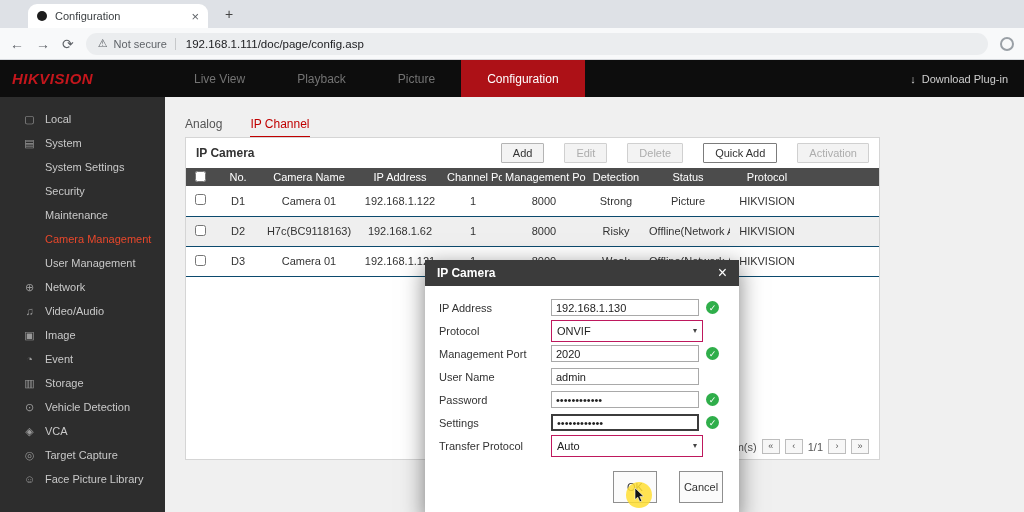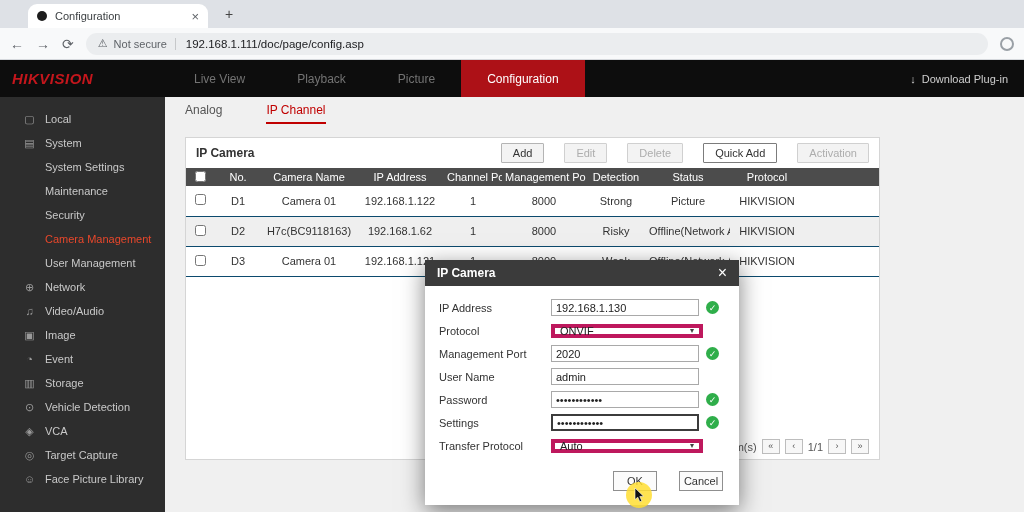--- a/index.html
+++ b/index.html
@@ -40,21 +40,21 @@
   
   .app { position:absolute; top:97px; left:0; right:0; bottom:0; display:flex; }
   .sidebar { width:165px; background:#2d2d2d; padding-top:10px; flex:none; }
   .s-item { height:24px; display:flex; align-items:center; gap:9px; padding-left:23px;
             color:#c9c9c9; font-size:11px; white-space:nowrap; }
   .s-item .ic { width:13px; font-size:11px; color:#9a9a9a; text-align:center; }
   .s-item.sub { padding-left:45px; }
   .s-item.sel { color:#e8472b; }
 
   .main { flex:1; position:relative; background:#f0f0f0; }
-  .ctabs { position:absolute; top:6px; left:20px; display:flex; gap:44px; }
+  .ctabs { position:absolute; top:20px; left:20px; display:flex; gap:28px; }
   .ctab { font-size:12px; color:#555; padding-bottom:5px; }
   .ctab.active { color:#c00000; border-bottom:2px solid #c00000; }
 
   .panel { position:absolute; top:40px; left:20px; width:695px; bottom:52px; background:#fff;
            border:1px solid #d5d5d5; }
   .panel-head { height:30px; display:flex; align-items:center; padding:0 10px; gap:8px; }
   .panel-title { font-size:12px; font-weight:bold; color:#333; }
   .btns { margin-left:auto; display:flex; gap:20px; }
   .btn { height:20px; padding:0 11px; font-size:11px; background:#f3f3f3; border:1px solid #b4b4b4;
          color:#333; border-radius:1px; }
@@ -79,27 +79,27 @@
            box-shadow:0 6px 22px rgba(0,0,0,.5); }
   .m-head { height:26px; background:#3b3b3b; display:flex; align-items:center; padding:0 12px; }
   .m-title { color:#fff; font-size:12px; font-weight:bold; }
   .m-close { margin-left:auto; color:#fff; font-size:16px; line-height:1; }
   .m-body { padding:10px 14px 2px; }
   .frow { display:flex; align-items:center; height:23px; }
   .flabel { width:112px; font-size:11px; color:#333; flex:none; }
   .finput { width:148px; height:17px; border:1px solid #a9a9a9; font-size:11px; padding:0 4px;
             color:#222; font-family:"Liberation Sans", sans-serif; }
   .finput.focus { border:2px solid #3c3c3c; }
-  .fselect { width:152px; height:14px; border:4px solid #be185d; font-size:11px; color:#222;
+  .fselect { width:152px; height:22px; border:1px solid #be185d; font-size:11px; color:#222;
              display:flex; align-items:center; padding:0 5px; background:#fff; }
   .arrow { margin-left:auto; font-size:8px; color:#444; }
   .ok-ic { width:13px; height:13px; border-radius:50%; background:#2fae4a; color:#fff; font-size:9px;
            display:flex; align-items:center; justify-content:center; margin-left:7px; flex:none; }
   .m-foot { display:flex; justify-content:flex-end; gap:22px; padding:12px 16px 14px; }
-  .mbtn { min-width:44px; height:20px; font-size:11px; background:#fbfbfb; border:1px solid #8f8f8f;
+  .mbtn { min-width:44px; height:32px; font-size:11px; background:#fbfbfb; border:1px solid #8f8f8f;
           color:#333; }
 
   
   .cursor { position:absolute; top:482px; left:626px; width:26px; height:26px; border-radius:50%;
             background:rgba(255,222,51,.85); z-index:20; display:flex; align-items:center;
             justify-content:center; }
 </style>
 </head>
 <body>
 
@@ -146,24 +146,24 @@
       <span>Local</span>
     </div>
     <div class="s-item">
       <span class="ic">▤</span>
       <span>System</span>
     </div>
     <div class="s-item sub">
       <span>System Settings</span>
     </div>
     <div class="s-item sub">
+      <span>Security</span>
+    </div>
+    <div class="s-item sub">
       <span>Maintenance</span>
-    </div>
-    <div class="s-item sub">
-      <span>Security</span>
     </div>
     <div class="s-item sub sel">
       <span>Camera Management</span>
     </div>
     <div class="s-item sub">
       <span>User Management</span>
     </div>
     <div class="s-item">
       <span class="ic">⊕</span>
       <span>Network</span>

